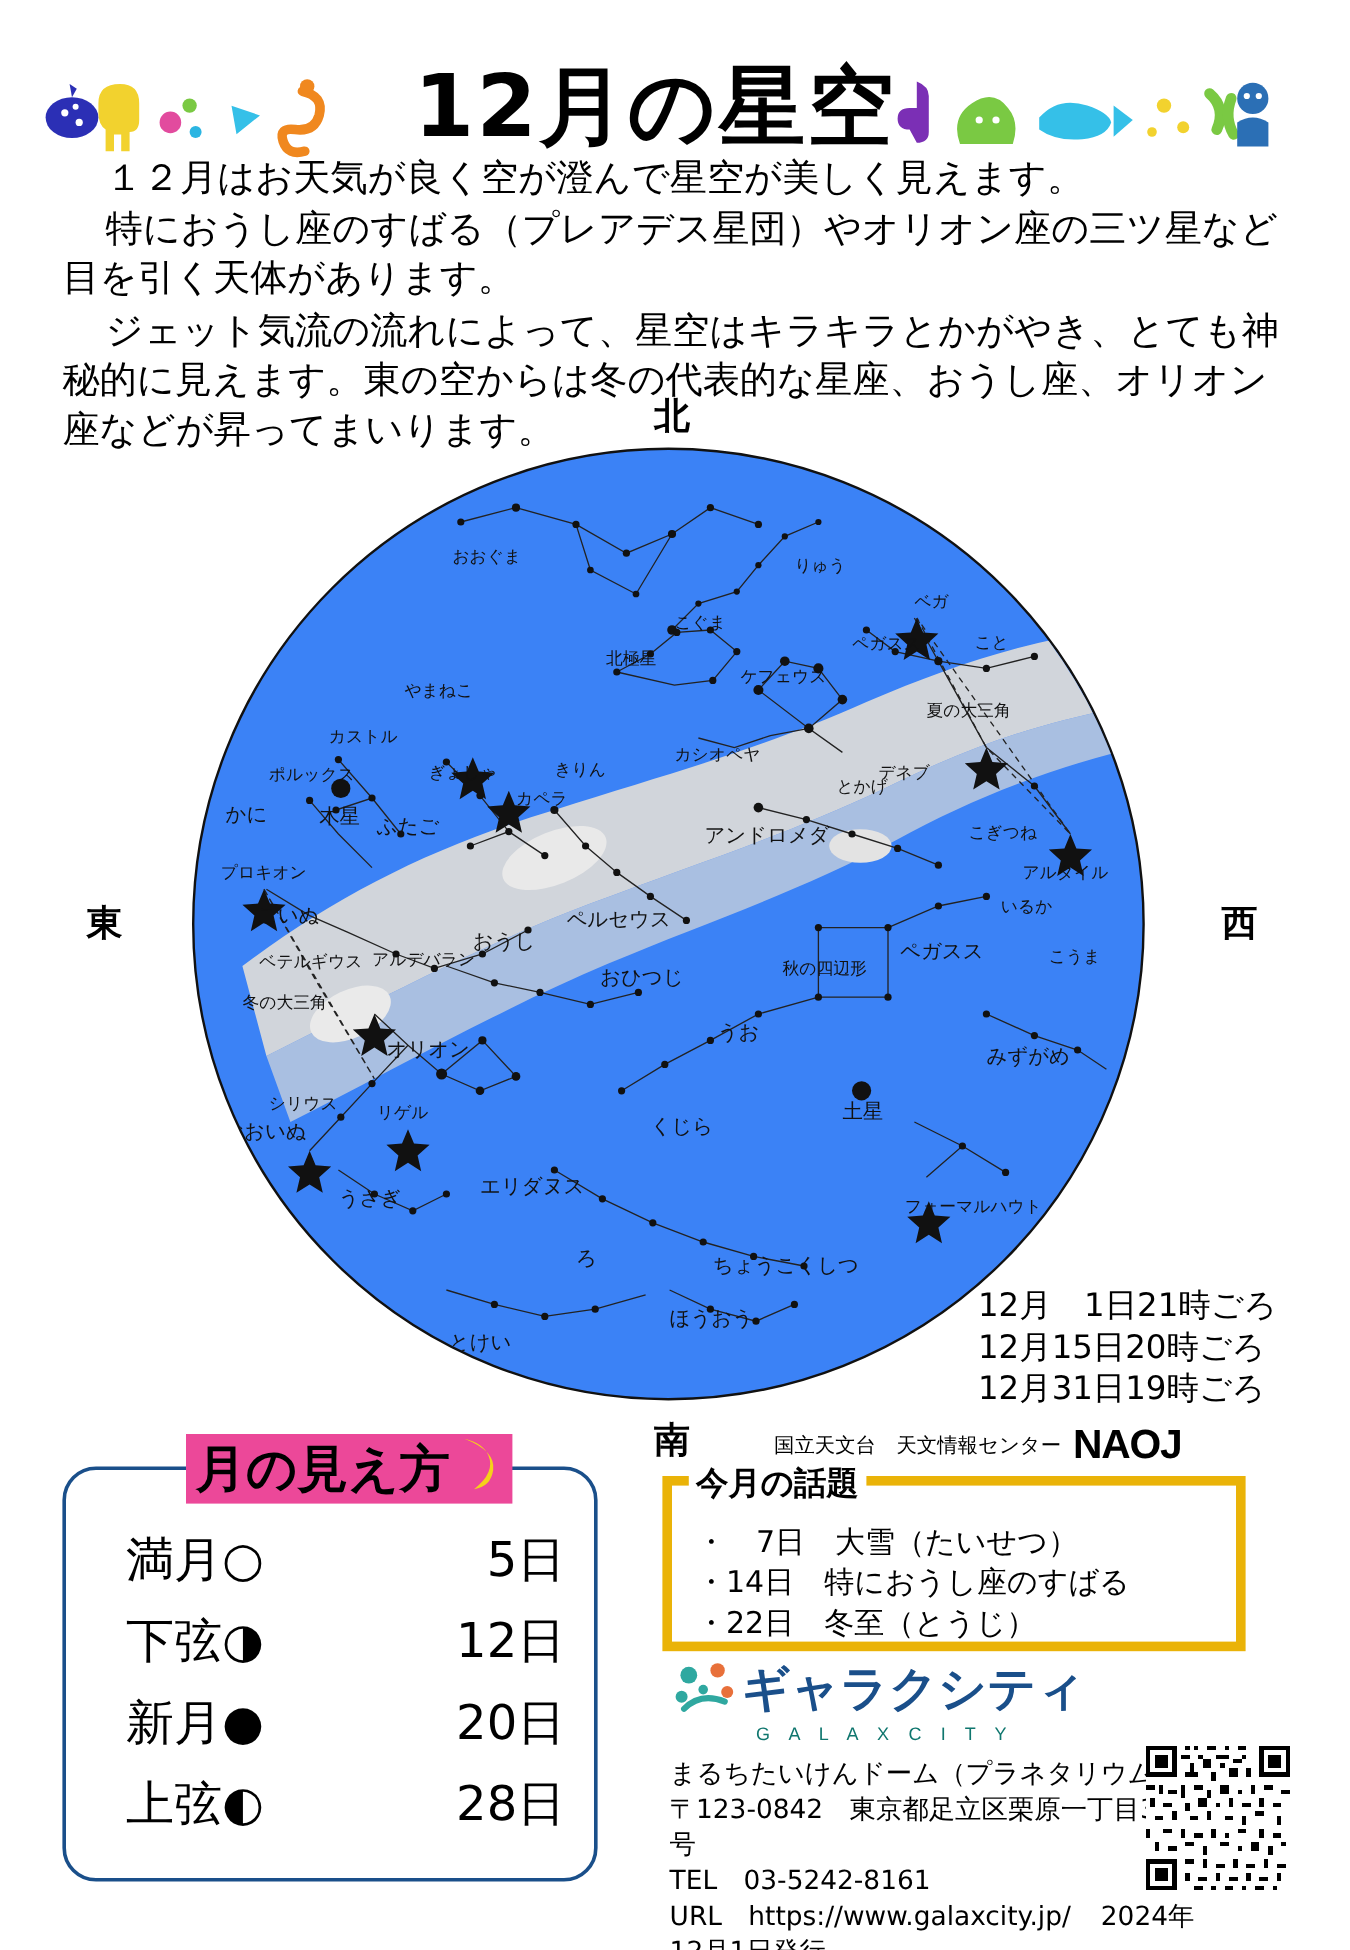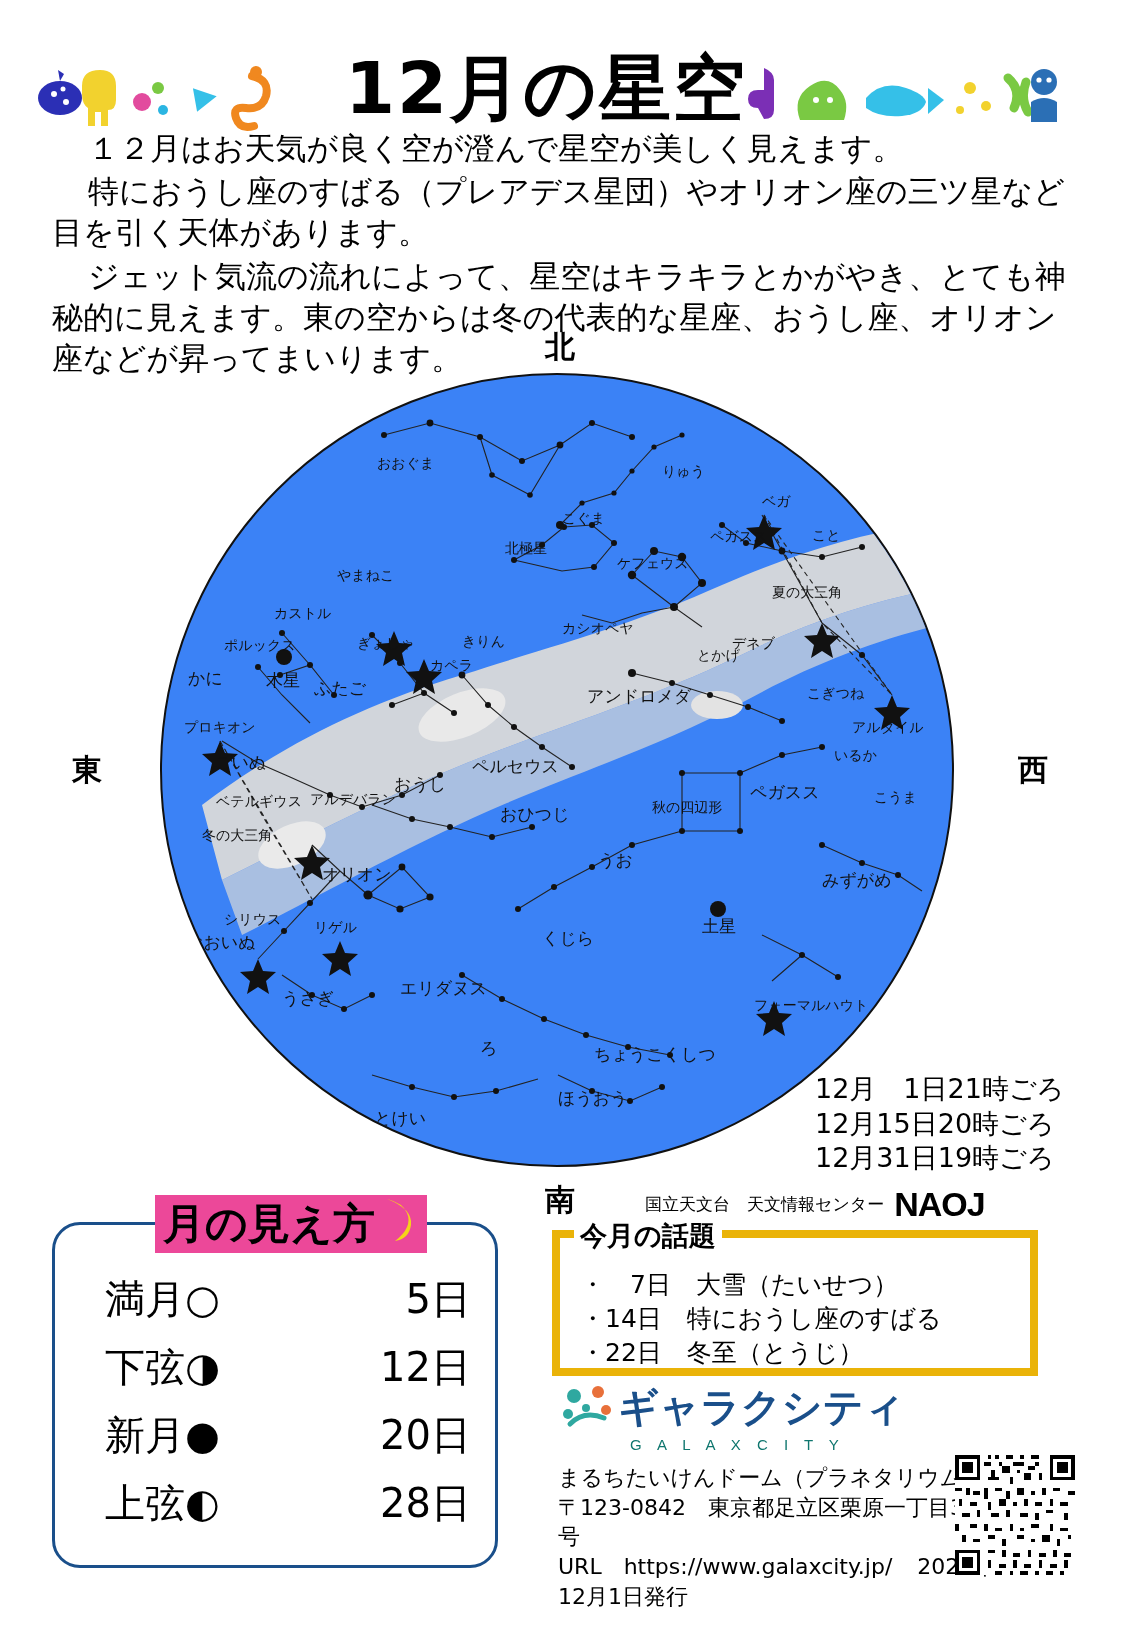--- a/index.html
+++ b/index.html
@@ -431,20 +431,21 @@
           <circle cx="10" cy="34" r="5" fill="#2fa8a0"></circle>
           <path d="M12 44 q14 -14 34 -6" stroke="#2fa8a0" stroke-width="5" fill="none" stroke-linecap="round"></path>
           <circle cx="28" cy="28" r="4" fill="#2fa8a0"></circle>
         </svg>
       </span>
       <span class="gtext">ギャラクシティ</span>
     </div>
     <div class="gsub">G A L A X C I T Y</div>
     <div class="addr">まるちたいけんドーム（プラネタリウム）</div>
     <div class="addr" style="margin-top:0;">〒123-0842　東京都足立区栗原一丁目3番1号</div>
+    <div class="addr" style="margin-top:0;">TEL　03-5242-8161</div>
     <div class="addr" style="margin-top:0;">
       <span>URL　https://www.galaxcity.jp/</span>
       <span style="margin-left:18px;">2024年12月1日発行</span>
     </div>
   </div>
 
   <div class="qr">
     <svg width="120" height="120" viewBox="0 0 33 33" shape-rendering="crispEdges">
       <rect width="33" height="33" fill="#fff"></rect>
       <g fill="#000">

